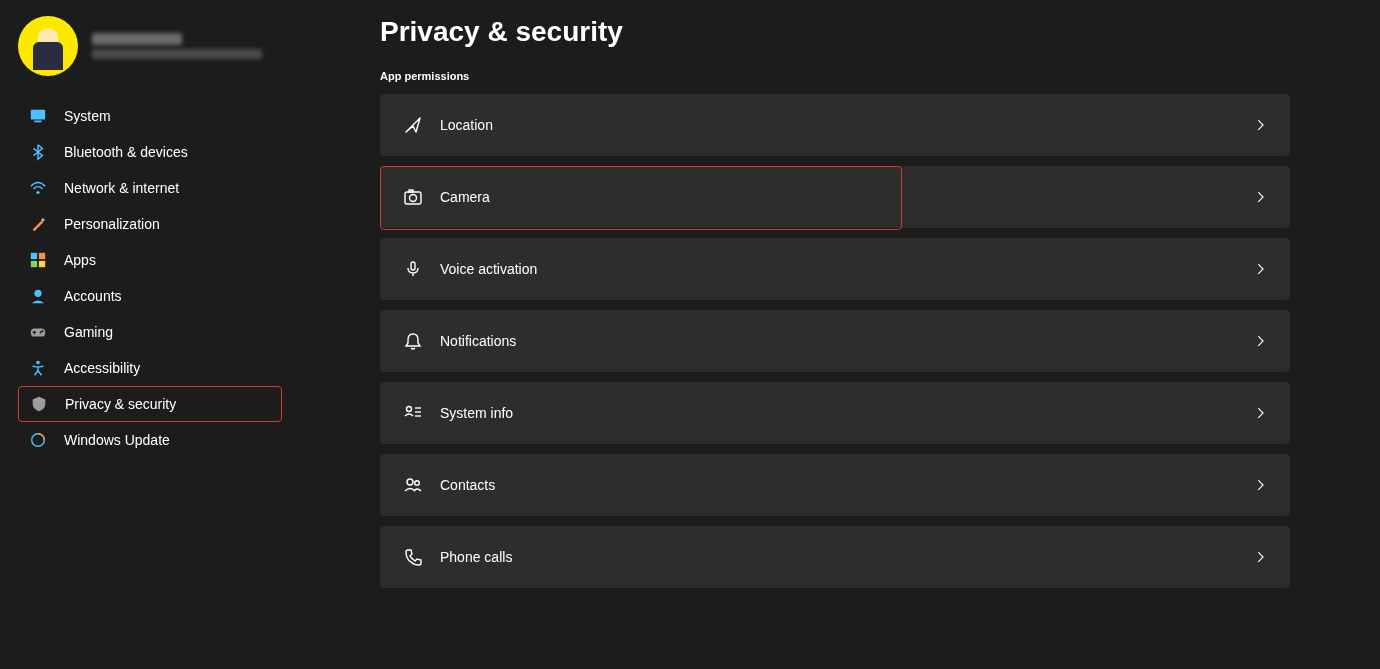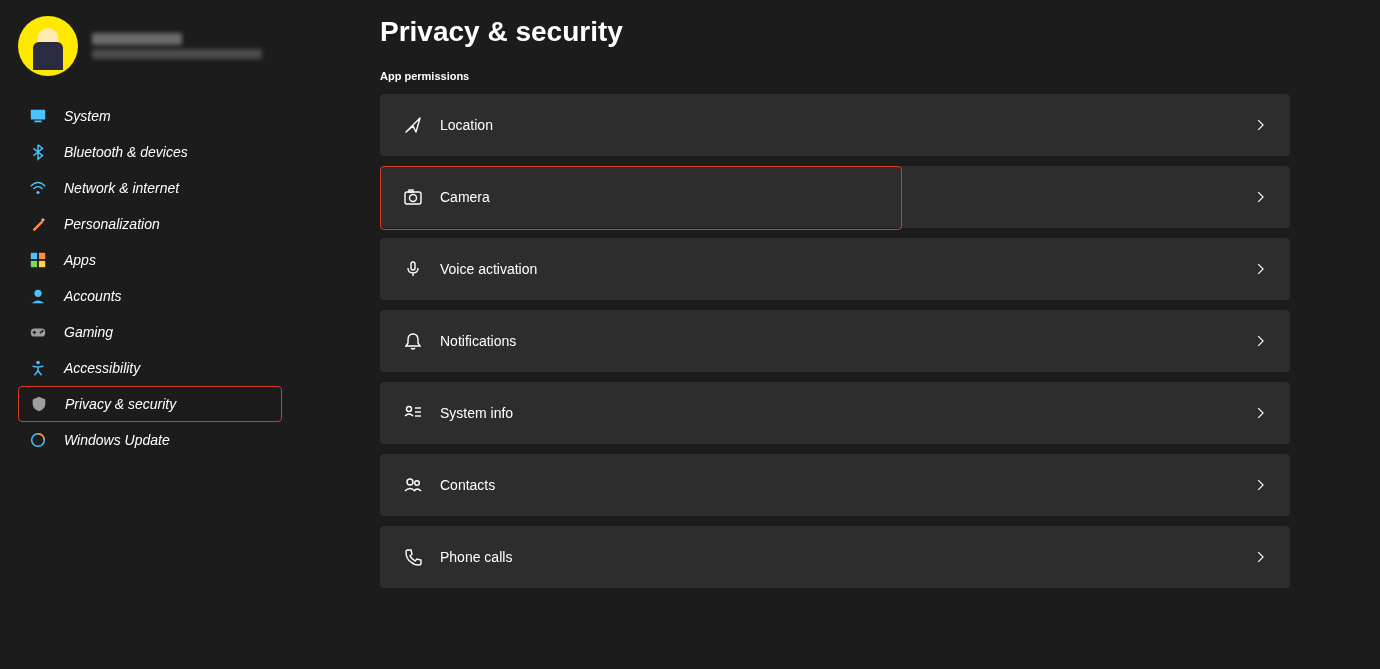--- a/index.html
+++ b/index.html
@@ -23,21 +23,21 @@
   .blur-name { width:90px; height:12px; }
   .blur-mail { width:170px; height:10px; opacity:.6; }
   .search-wrap { position: relative; margin-bottom: 18px; }
   .search-input {
     width: 250px; height: 34px; background: #2d2d2d; border: none;
     color: #fff; padding: 0 36px 0 12px; font-size: 14px; border-radius: 4px;
     border-bottom: 1px dotted #5a5a5a;
   }
   .search-input::placeholder { color: #cfcfcf; }
   .search-icon { position: absolute; right: 18px; top: 8px; color: #e6e6e6; }
-  .nav { list-style: none; font-style: italic; }
+  .nav { list-style: none; }
   .nav-item {
     display: flex; align-items: center; gap: 16px;
     height: 36px; padding: 0 10px; border-radius: 4px;
     cursor: pointer; color: #ffffff;
   }
   .nav-item .icon { width: 20px; display:flex; align-items:center; justify-content:center; }
   .nav-item.highlighted { border: 1.5px solid #d63b2a; }
   
   .main { flex: 1; padding: 16px 90px 0 80px; overflow-y: auto; }
   .page-title { font-size: 28px; font-weight: 600; margin-bottom: 22px; }

